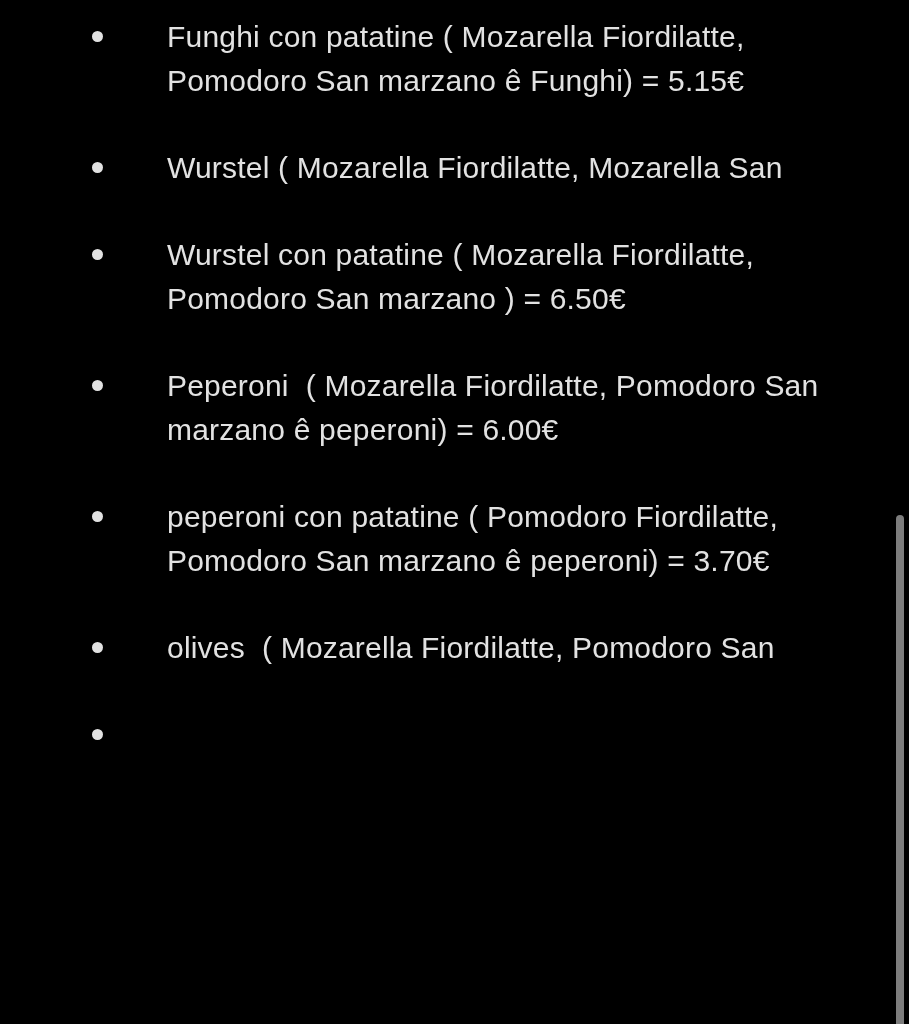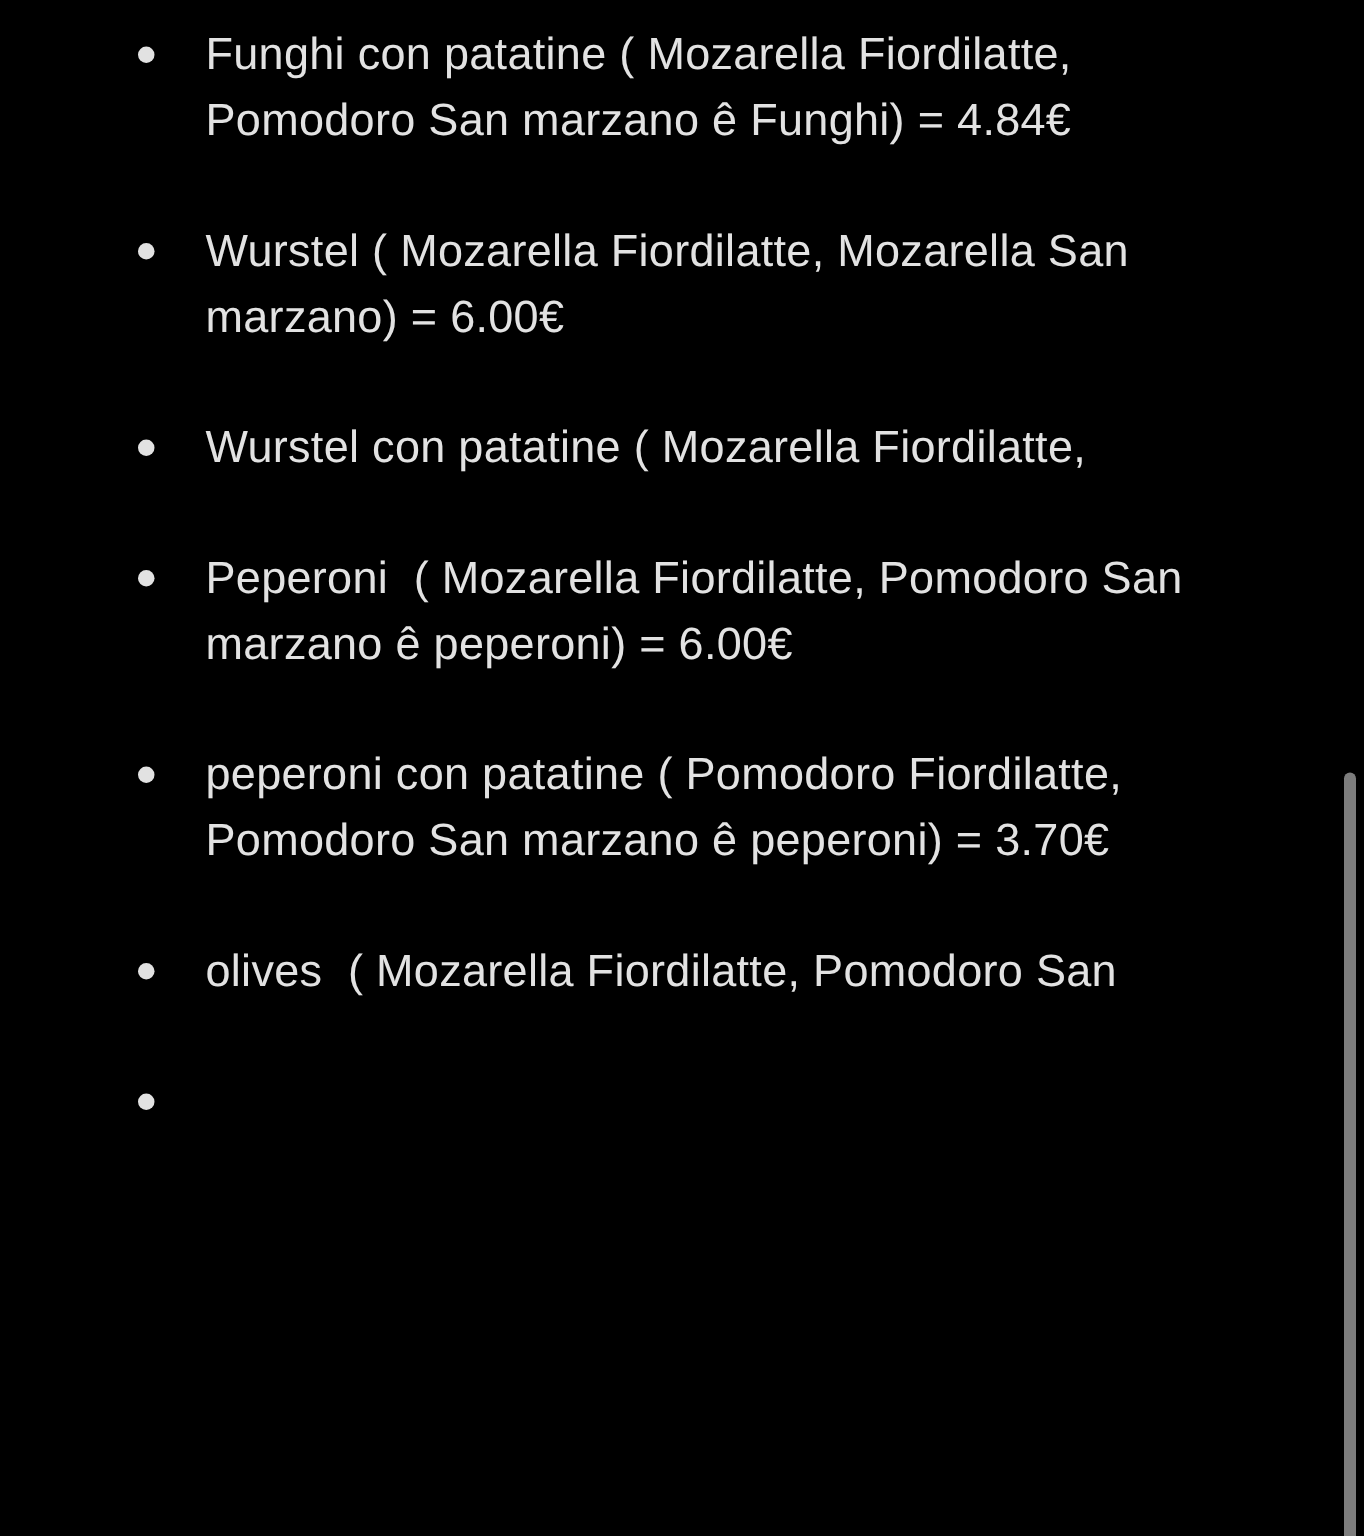--- a/index.html
+++ b/index.html
@@ -16,20 +16,21 @@
   }
   ul.menu-list {
     list-style: none;
     margin: 0;
     padding: 15px 0 0 0;
   }
   li.menu-item {
     display: flex;
     align-items: flex-start;
     margin-bottom: 43px;
+    gap: 30px;
   }
   li.menu-item.gap-after {
   }
   .bullet {
     flex: 0 0 auto;
     width: 11px;
     height: 11px;
     border-radius: 50%;
     background: var(--text, #e2e2e2);
     margin: 16px 0 0 92px;
@@ -56,36 +57,36 @@
 </style>
 </head>
 <body>
 
 <ul class="menu-list">
 
   <li class="menu-item">
     <span class="bullet"></span>
     <div class="item-text">
       <div class="item-line">Funghi con patatine ( Mozarella Fiordilatte,</div>
-      <div class="item-line">Pomodoro San marzano ê Funghi) = 4.84€</div>
+      <div class="item-line">Pomodoro San marzano ê Funghi) = 5.15€</div>
     </div>
   </li>
 
   <li class="menu-item">
     <span class="bullet"></span>
     <div class="item-text">
       <div class="item-line">Wurstel ( Mozarella Fiordilatte, Mozarella San</div>
-      <div class="item-line">marzano) = 6.00€</div>
     </div>
   </li>
 
   <li class="menu-item gap-after">
     <span class="bullet"></span>
     <div class="item-text">
       <div class="item-line">Wurstel con patatine ( Mozarella Fiordilatte,</div>
+      <div class="item-line">Pomodoro San marzano ) = 6.50€</div>
     </div>
   </li>
 
   <li class="menu-item">
     <span class="bullet"></span>
     <div class="item-text">
       <div class="item-line">Peperoni  ( Mozarella Fiordilatte, Pomodoro San</div>
       <div class="item-line">marzano ê peperoni) = 6.00€</div>
     </div>
   </li>

